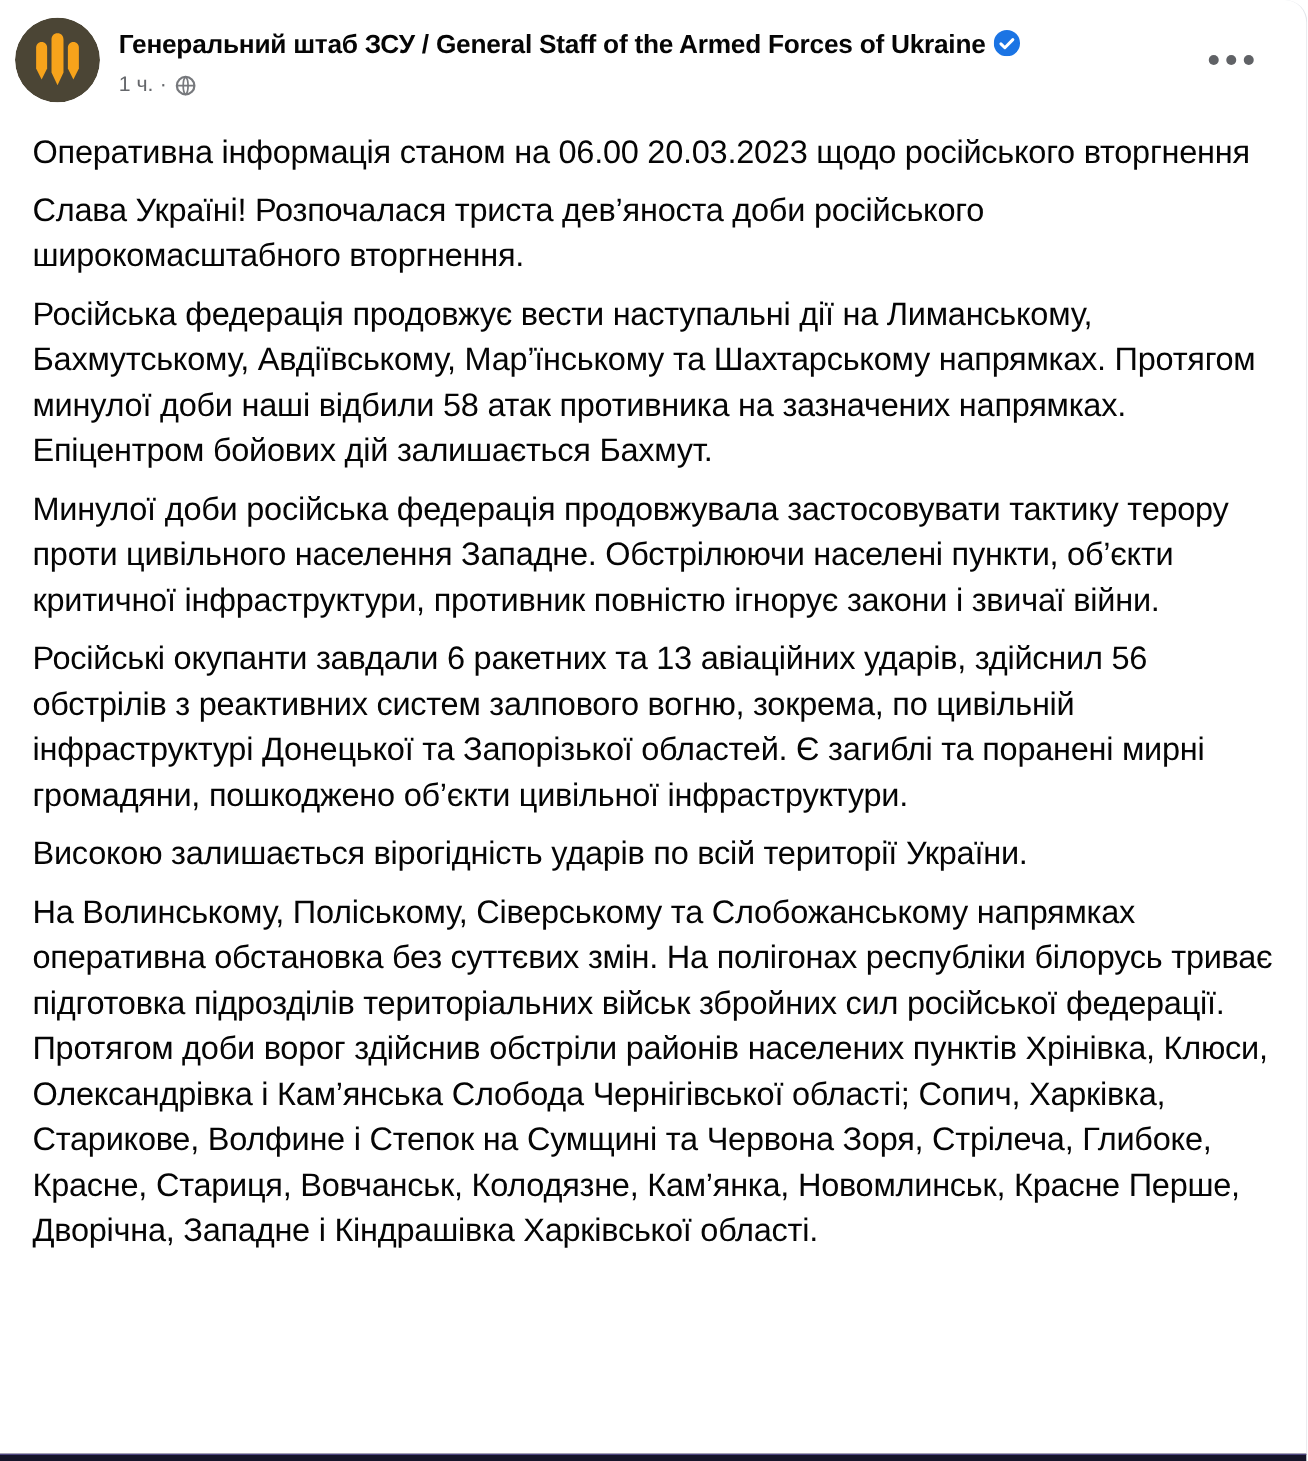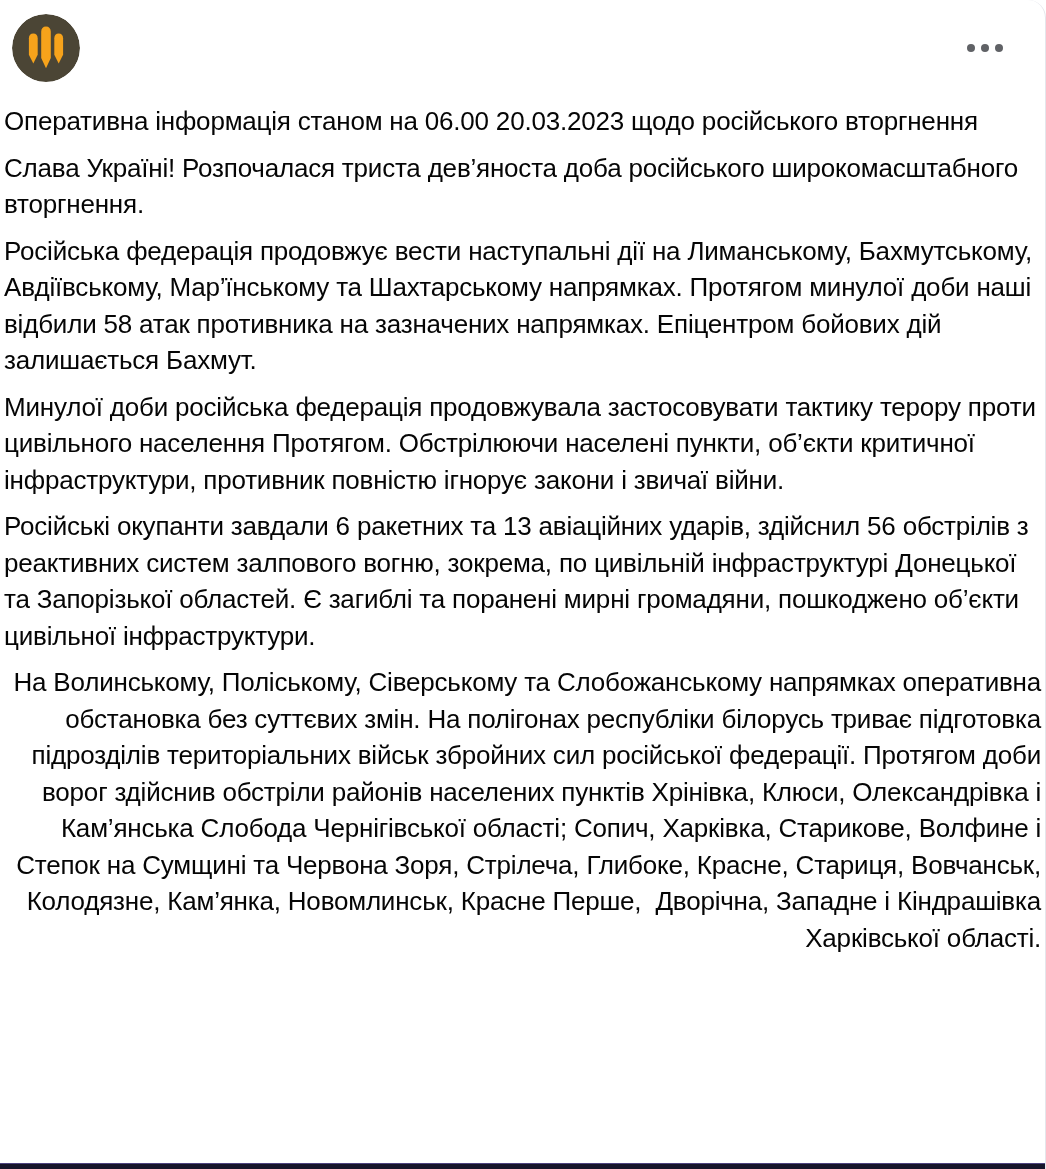--- a/index.html
+++ b/index.html
@@ -47,26 +47,26 @@
     width:44px; height:36px;
     display:flex; align-items:center; justify-content:center; gap:6px;
     background:transparent; border:none; cursor:pointer; border-radius:18px;
   }
   .more-btn span {
     width:8px; height:8px; border-radius:50%; background:#606266; display:block;
   }
   
   .post-body {
     margin-top:21px;
-    padding:0 4px;
+    padding:0 26px;
     font-size:26px; line-height:36.5px;
     color:#050505; letter-spacing:-0.2px;
   }
   .post-body p { margin:0 0 10px 0; white-space:pre-wrap; }
-  .post-body p:last-child { margin-bottom:0;text-align:right; }
+  .post-body p:last-child { margin-bottom:0; }
   
   .bottom-bar {
     position:absolute; left:0; right:0; bottom:0;
     height:6px; background:#16152a;
     border-top:1px solid #4d4480;
   }
 </style>
 </head>
 <body>
 
@@ -78,31 +78,46 @@
       <svg width="68" height="68" viewBox="0 0 68 68">
         <circle cx="34" cy="34" r="34" fill="#4b4535"></circle>
         <g fill="#f7a31b">
           <path d="M34 12.5c-3 0-4.8 2-4.8 5.2v26.2l4.8 10.3 4.8-10.3V17.7c0-3.2-1.8-5.2-4.8-5.2z"></path>
           <path d="M21.3 19.5c-2.7 0-4.4 1.9-4.4 4.7v16.6l4.4 8.7 4.4-8.7V24.2c0-2.8-1.7-4.7-4.4-4.7z"></path>
           <path d="M46.7 19.5c-2.7 0-4.4 1.9-4.4 4.7v16.6l4.4 8.7 4.4-8.7V24.2c0-2.8-1.7-4.7-4.4-4.7z"></path>
         </g>
       </svg>
     </div>
 
+    <div class="header-info">
+      <div class="page-name-line"><span>Генеральний штаб ЗСУ / General Staff of the Armed Forces of Ukraine</span><svg class="verified-badge" viewBox="0 0 22 22">
+            <circle cx="11" cy="11" r="11" fill="#1b74e4"></circle>
+            <path d="M6 11.6l3.3 3.3L16 8.1" stroke="#fff" stroke-width="2.5" fill="none" stroke-linecap="round" stroke-linejoin="round"></path>
+          </svg></div>
+      <div class="meta-row">
+        <span>1 ч.</span>
+        <span>·</span>
+        <svg class="globe-icon" viewBox="0 0 17 17">
+          <circle cx="8.5" cy="8.5" r="7" fill="none" stroke="#77797d" stroke-width="1.8"></circle>
+          <path d="M1.5 8.5h14M8.5 1.5c2.6 2.1 2.6 11.9 0 14c-2.6-2.1-2.6-11.9 0-14z" fill="none" stroke="#77797d" stroke-width="1.4"></path>
+        </svg>
+      </div>
+    </div>
 
     <button class="more-btn">
       <span></span>
       <span></span>
       <span></span>
     </button>
   </div>
 
   <div class="post-body">
       <p>Оперативна інформація станом на 06.00 20.03.2023 щодо російського вторгнення</p>
-      <p>Слава Україні! Розпочалася триста дев’яноста доба російського широкомасштабного вторгнення.</p>
+      <p>Слава Україні! Розпочалася триста дев’яноста доби російського широкомасштабного вторгнення.</p>
       <p>Російська федерація продовжує вести наступальні дії на Лиманському, Бахмутському, Авдіївському, Мар’їнському та Шахтарському напрямках. Протягом минулої доби наші відбили 58 атак противника на зазначених напрямках. Епіцентром бойових дій залишається Бахмут.</p>
-      <p>Минулої доби російська федерація продовжувала застосовувати тактику терору проти цивільного населення Протягом. Обстрілюючи населені пункти, об’єкти критичної інфраструктури, противник повністю ігнорує закони і звичаї війни.</p>
+      <p>Минулої доби російська федерація продовжувала застосовувати тактику терору проти цивільного населення Западне. Обстрілюючи населені пункти, об’єкти критичної інфраструктури, противник повністю ігнорує закони і звичаї війни.</p>
       <p>Російські окупанти завдали 6 ракетних та 13 авіаційних ударів, здійснил 56 обстрілів з реактивних систем залпового вогню, зокрема, по цивільній інфраструктурі Донецької та Запорізької областей. Є загиблі та поранені мирні громадяни, пошкоджено об’єкти цивільної інфраструктури.</p>
+      <p>Високою залишається вірогідність ударів по всій території України.</p>
       <p>На Волинському, Поліському, Сіверському та Слобожанському напрямках оперативна обстановка без суттєвих змін. На полігонах республіки білорусь триває підготовка підрозділів територіальних військ збройних сил російської федерації. Протягом доби ворог здійснив обстріли районів населених пунктів Хрінівка, Клюси, Олександрівка і Кам’янська Слобода Чернігівської області; Сопич, Харківка, Старикове, Волфине і Степок на Сумщині та Червона Зоря, Стрілеча, Глибоке, Красне, Стариця, Вовчанськ, Колодязне, Кам’янка, Новомлинськ, Красне Перше,  Дворічна, Западне і Кіндрашівка Харківської області.</p>
     </div>
 
   <div class="bottom-bar"></div>
 </div>
 
 </body></html>

